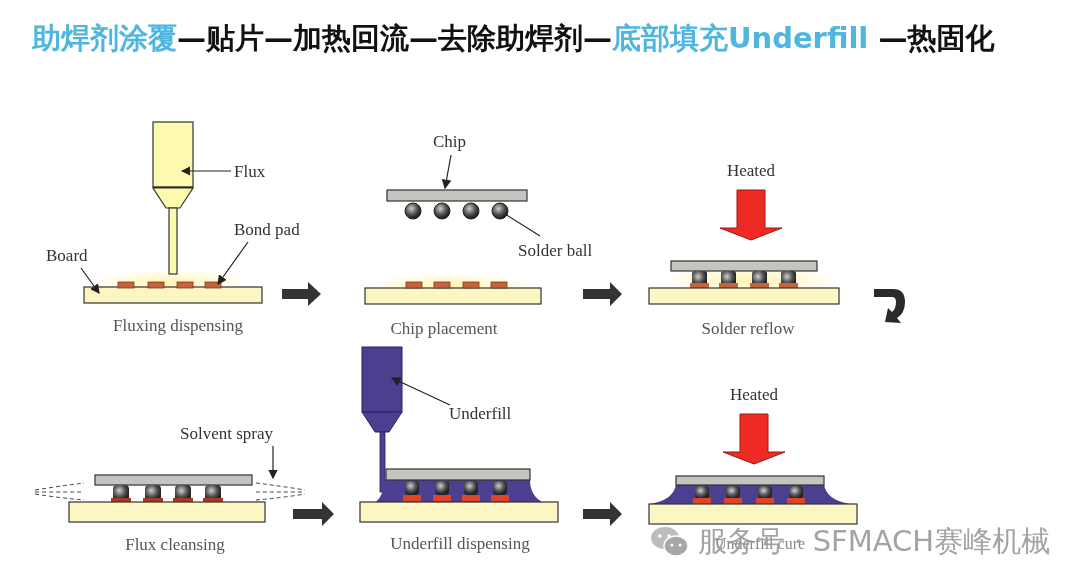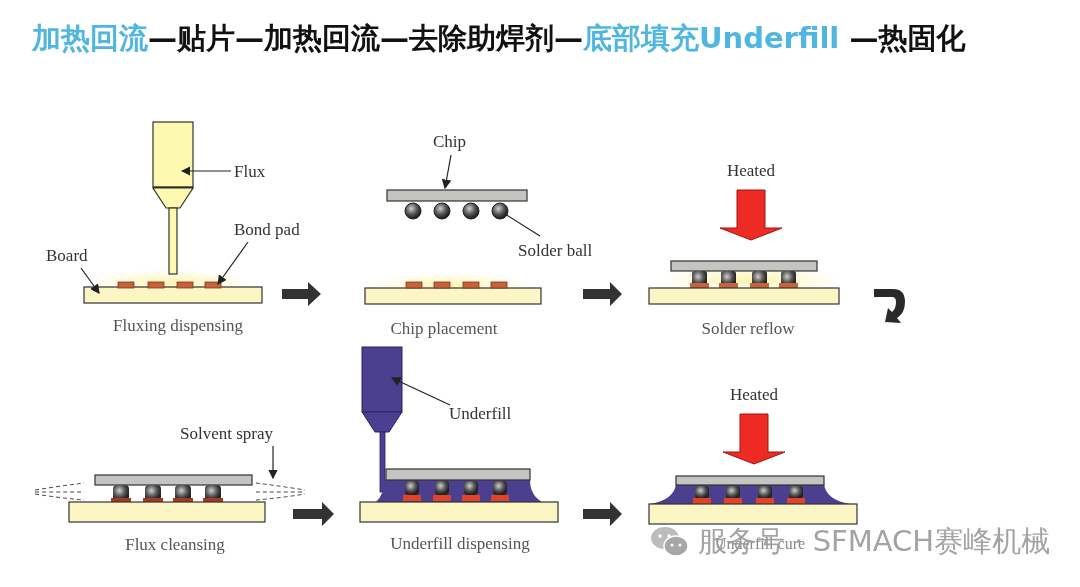--- a/index.html
+++ b/index.html
@@ -23,21 +23,21 @@
     position: absolute; left: 650px; top: 522px;
     display: flex; align-items: center; gap: 8px;
     color: #9a9a9a; font-size: 29px; white-space: nowrap;
     opacity: 0.9;
   }
 </style>
 </head>
 <body>
 
 <div class="title">
-  <span class="hl">加热回流</span><span class="dash">—贴片—加热回流—去除助焊剂—</span><span class="hl">底部填充Underfill</span><span class="dash"> —热固化</span>
+  <span class="hl">助焊剂涂覆</span><span class="dash">—贴片—加热回流—去除助焊剂—</span><span class="hl">底部填充Underfill</span><span class="dash"> —热固化</span>
 </div>
 
 <svg class="diagram" width="1080" height="587" viewBox="0 0 1080 587">
   <defs>
     <marker id="ah" markerWidth="8" markerHeight="8" refX="7" refY="4" orient="auto">
       <path d="M0,0 L8,4 L0,8 Z" fill="#222"></path>
     </marker>
     <radialGradient id="glow" cx="50%" cy="50%" r="50%">
       <stop offset="0%" stop-color="#fff3a8" stop-opacity="0.9"></stop>
       <stop offset="100%" stop-color="#fff3a8" stop-opacity="0"></stop>

